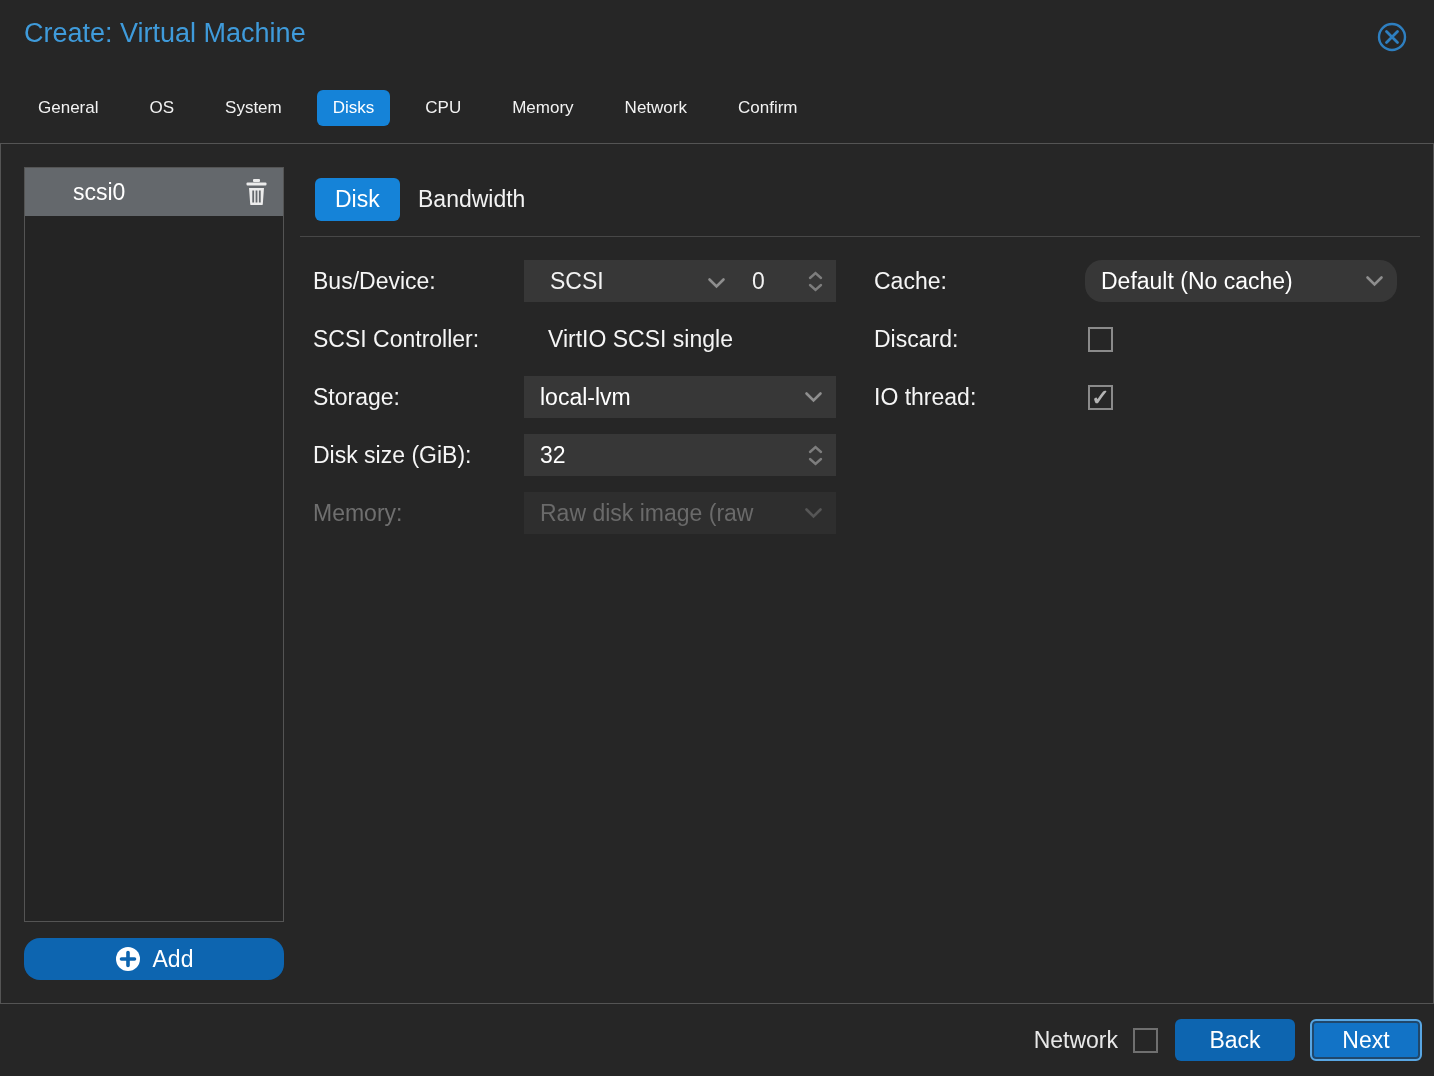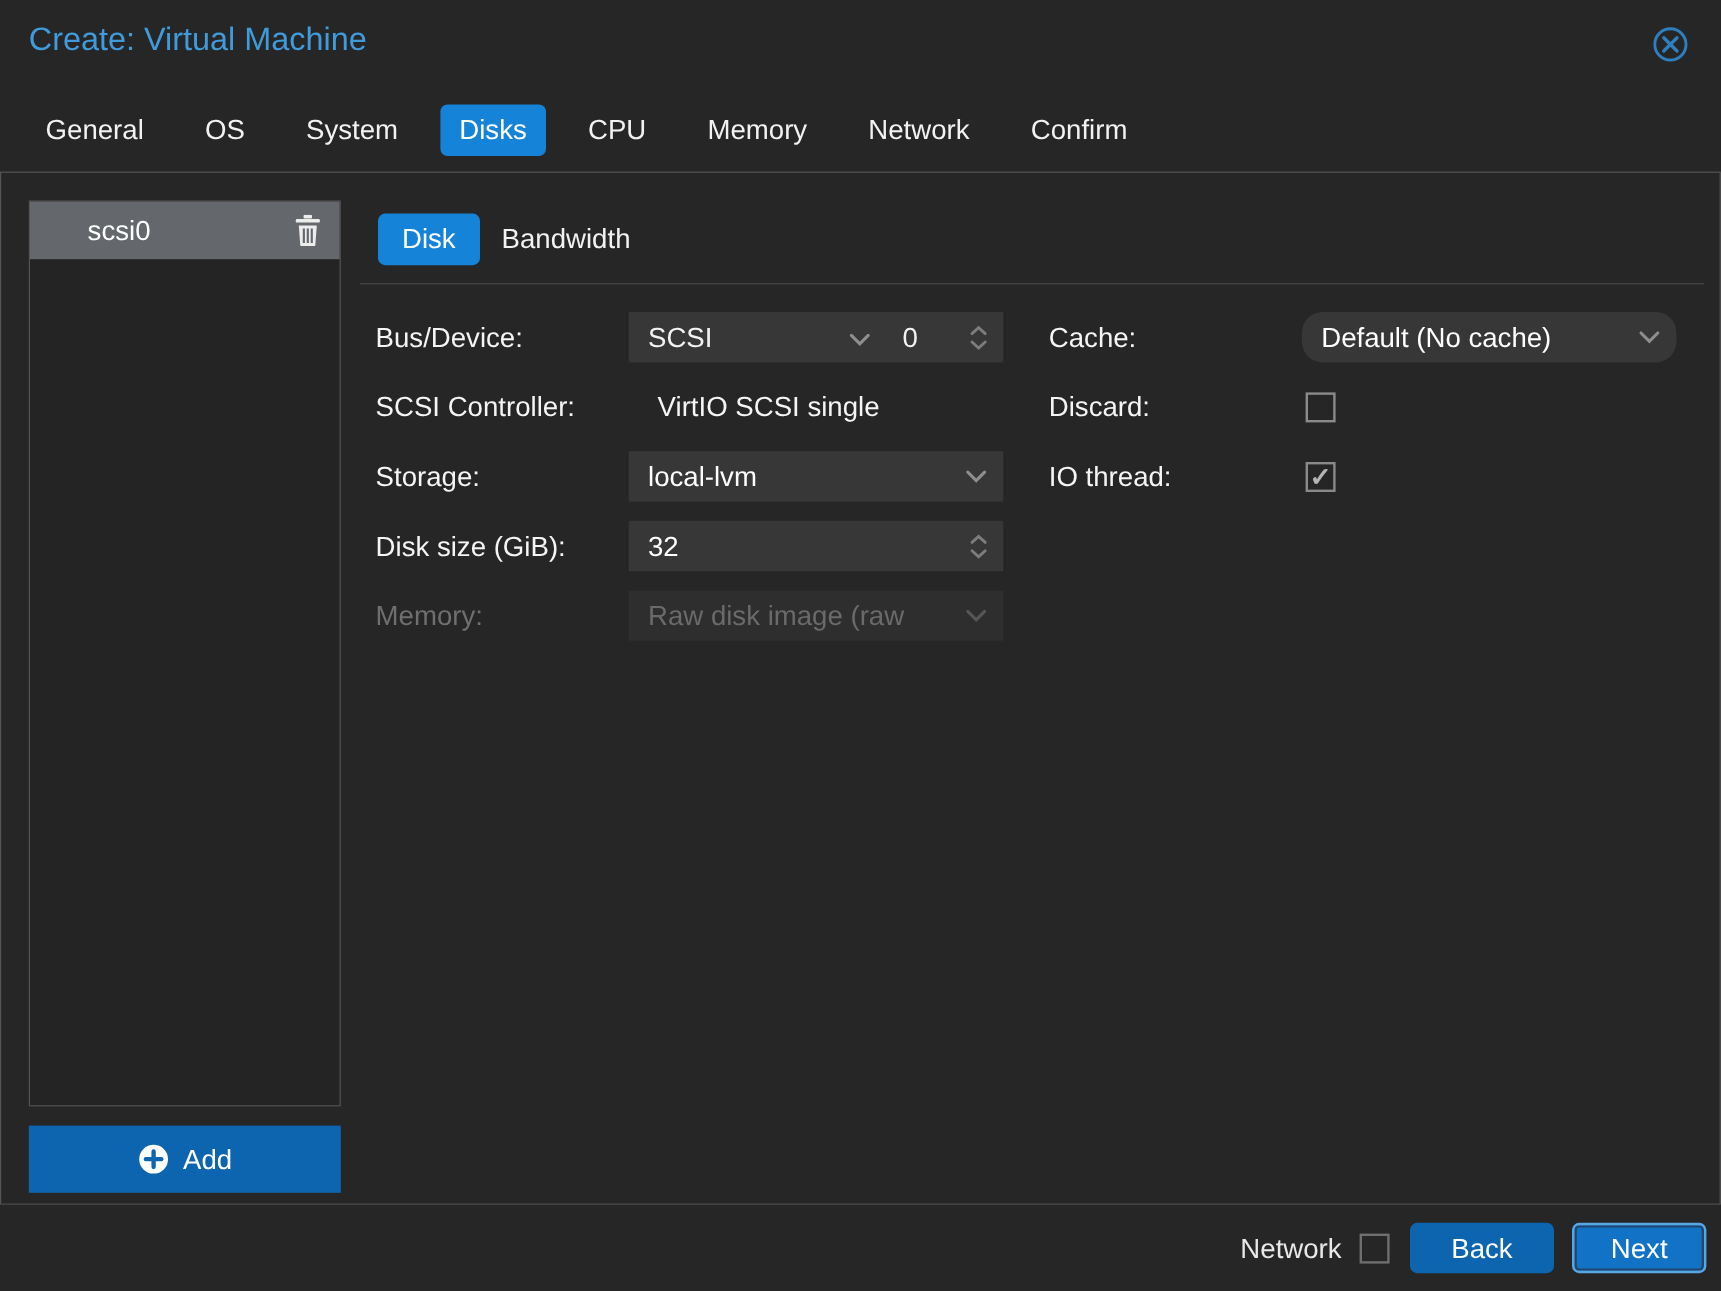--- a/index.html
+++ b/index.html
@@ -19,43 +19,43 @@
   .close-btn {
     position:absolute; right:26px; top:21px; width:32px; height:32px;
     display:flex; align-items:center; justify-content:center; cursor:pointer;
   }
   
   .wizard-tabs {
     position:absolute; left:22px; top:85px; height:46px;
     display:flex; align-items:center;
   }
   .wtab {
-    font-size:23px; color:#f2f2f2; padding:8px 16px; margin-right:19px;
+    font-size:17px; color:#f2f2f2; padding:8px 16px; margin-right:19px;
     border-radius:6px; cursor:pointer; white-space:nowrap;
   }
   .wtab.active { background:#1583d8; color:#fff; }
   
   .body-frame {
     position:absolute; left:0; top:143px; right:0; height:861px;
     border:1px solid #545454; background:#262626;
   }
   
   .disk-list {
     position:absolute; left:24px; top:167px; width:260px; height:755px;
     border:1px solid #545454; background:#242424;
   }
   .disk-item {
     height:48px; background:#64686c; display:flex; align-items:center;
     padding:0 14px 0 20px; cursor:pointer;
   }
   .disk-item-name { font-size:23px; color:#fff; flex:1;margin-left:28px; }
   .trash { width:24px; height:26px; display:flex; align-items:center; cursor:pointer; }
   .add-btn {
-    position:absolute; left:24px; top:938px; width:260px; height:56px;
-    background:#0d65b0; border:none; border-radius:0; color:#fff;
+    position:absolute; left:24px; top:938px; width:260px; height:42px;
+    background:#0d65b0; border:none; border-radius:16px; color:#fff;
     font-size:23px; font-family:inherit; display:flex; align-items:center;
     justify-content:center; gap:12px; cursor:pointer;
   }
   
   .sub-tab {
     position:absolute; top:178px; height:43px; display:flex; align-items:center;
     font-size:23px; color:#f2f2f2; border-radius:6px; padding:0 20px; cursor:pointer;
   }
   .sub-tab.active { background:#1583d8; color:#fff; }
   #subtab-disk { left:315px; }
@@ -77,21 +77,21 @@
   }
   .field.col-l { left:524px; }
   .field.col-r { left:1085px;border-radius:17px; }
   .field .val { flex:1; padding-left:16px; white-space:nowrap; overflow:hidden; }
   .field .dd-arrow { padding-right:13px; display:flex; align-items:center; }
   .field.disabled { background:#2e2e2e; cursor:default; }
   .field.disabled .val { color:#6a6a6a; }
   .spinner { display:flex; flex-direction:column; gap:3px; padding-right:13px; align-items:center; cursor:pointer; }
   .combo { position:absolute; left:524px; width:312px; height:42px; background:#373737; display:flex; }
   .combo .bus { flex:1; display:flex; align-items:center; font-size:23px; cursor:pointer; }
-  .combo .bus .val { flex:1; padding-left:16px; }
+  .combo .bus .val { flex:1; padding-left:26px; }
   .combo .num { width:110px; display:flex; align-items:center; font-size:23px; }
   .combo .num .val { flex:1; padding-left:26px; }
   .plain-value {
     position:absolute; left:548px; font-size:23px; color:#f5f5f5;
     height:42px; line-height:42px; white-space:nowrap;
   }
   .checkbox {
     position:absolute; width:25px; height:25px; border:2px solid #8a8a8a;
     background:#262626; display:flex; align-items:center; justify-content:center;
     cursor:pointer;

